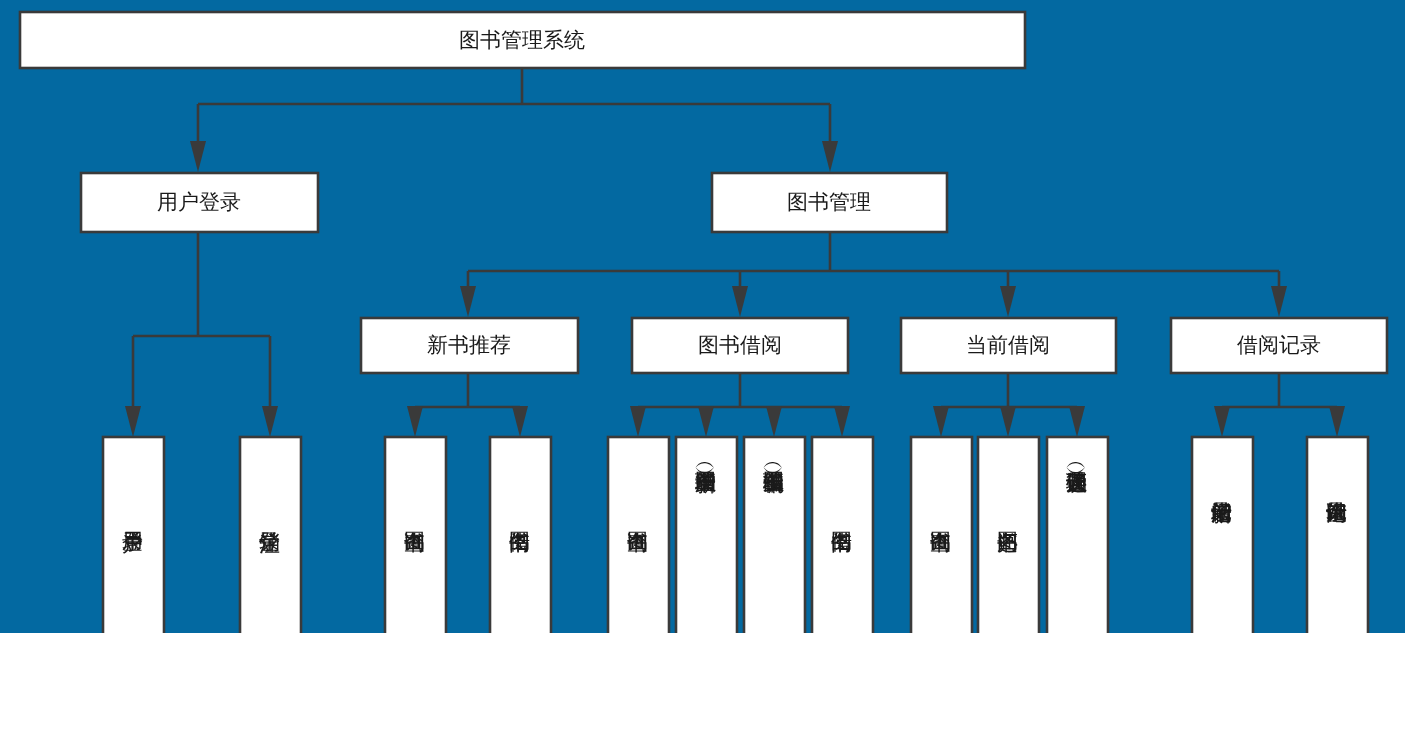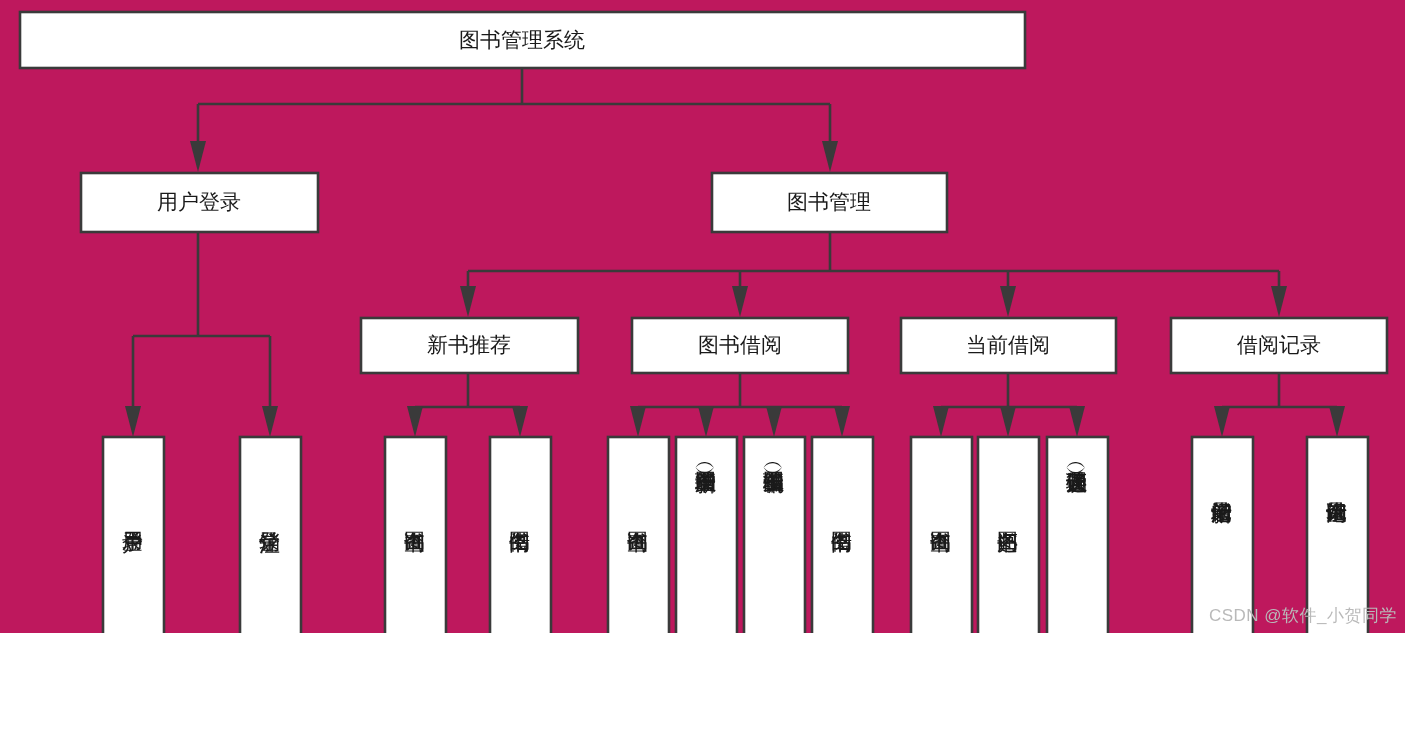--- a/index.html
+++ b/index.html
@@ -7,21 +7,21 @@
     padding: 0;
     background: #ffffff;
   }
   body {
     font-family: "Liberation Sans", "DejaVu Sans", sans-serif;
   }
   #diagram-root {
     position: relative;
     width: 1405px;
     height: 633px;
-    background: #be185d;
+    background: #0369a1;
     overflow: hidden;
   }
   svg.flow {
     position: absolute;
     top: 0;
     left: 0;
     width: 1405px;
     height: 747px;
   }
   .node-box {
@@ -231,15 +231,14 @@
       <rect class="node-box" x="1192" y="437" width="61" height="296"></rect>
       <text class="node-label-v" x="1222" y="485" writing-mode="tb">新增借阅记录</text>
     </g>
     <g>
       <rect class="node-box" x="1307" y="437" width="61" height="296"></rect>
       <text class="node-label-v" x="1337" y="485" writing-mode="tb">查询借阅记录</text>
     </g>
 
   </svg>
 
-  <div class="watermark">CSDN @软件_小贺同学</div>
 
 </div>
 
 </body></html>

